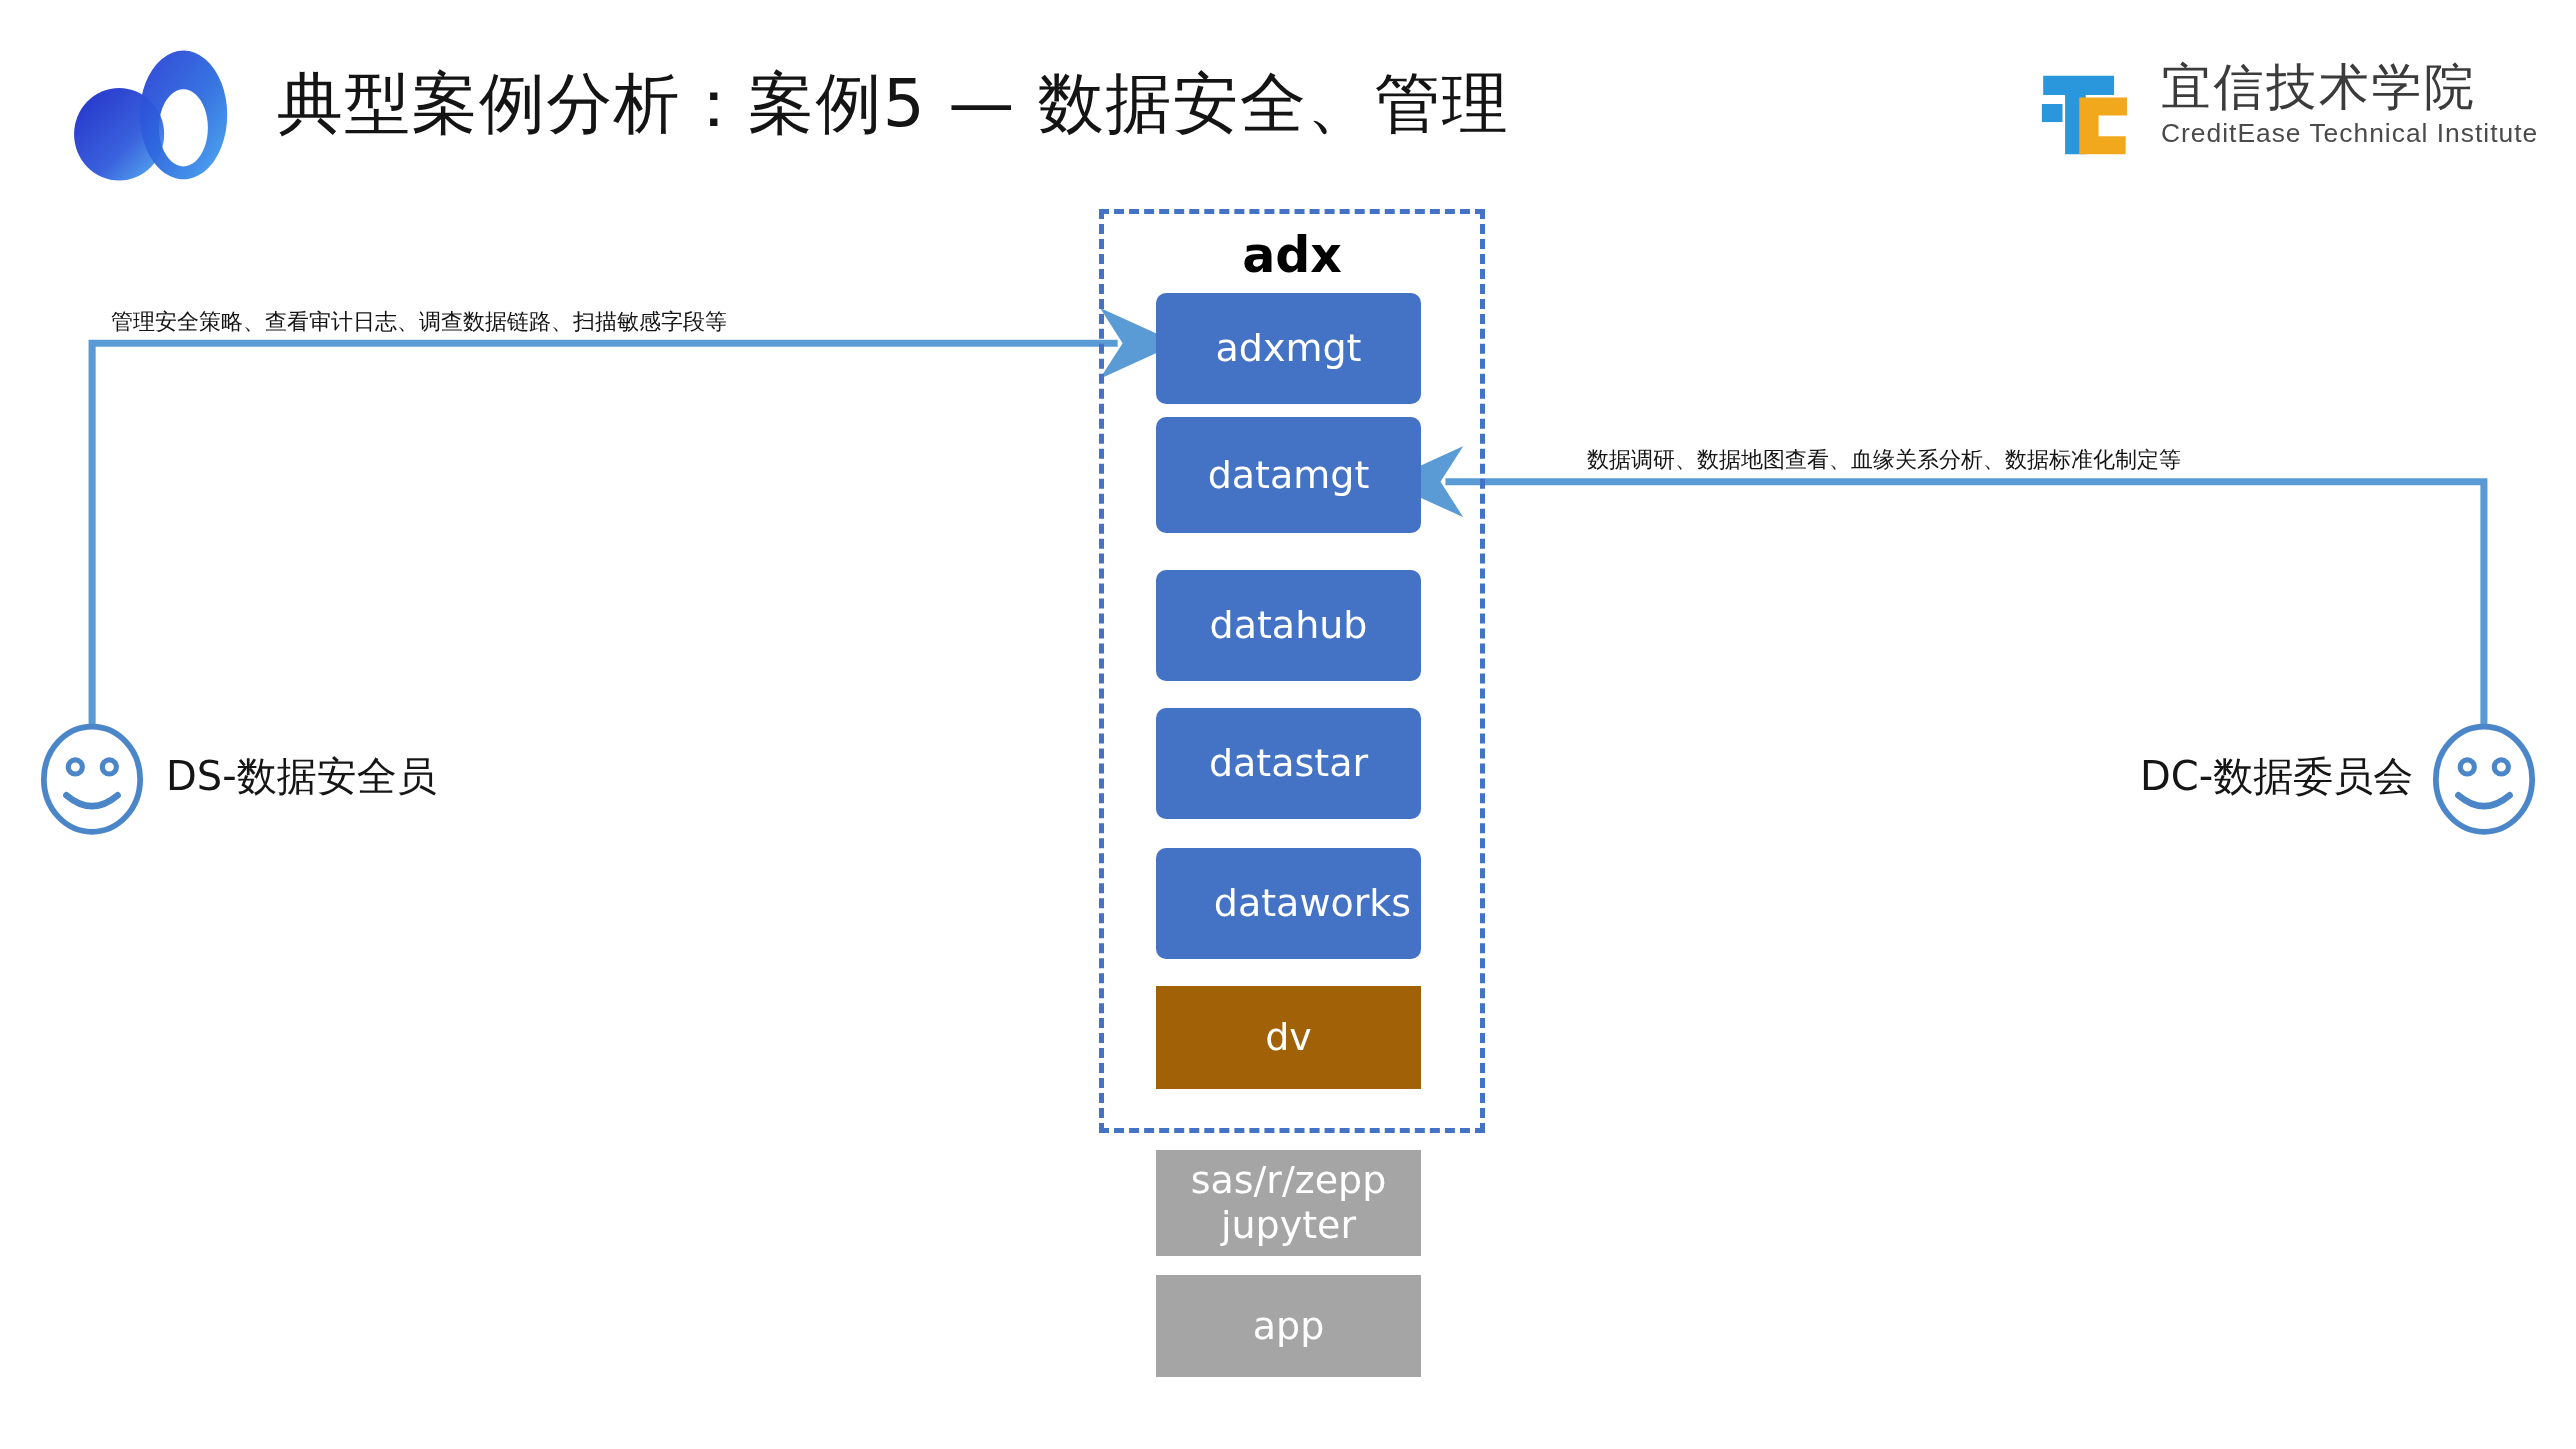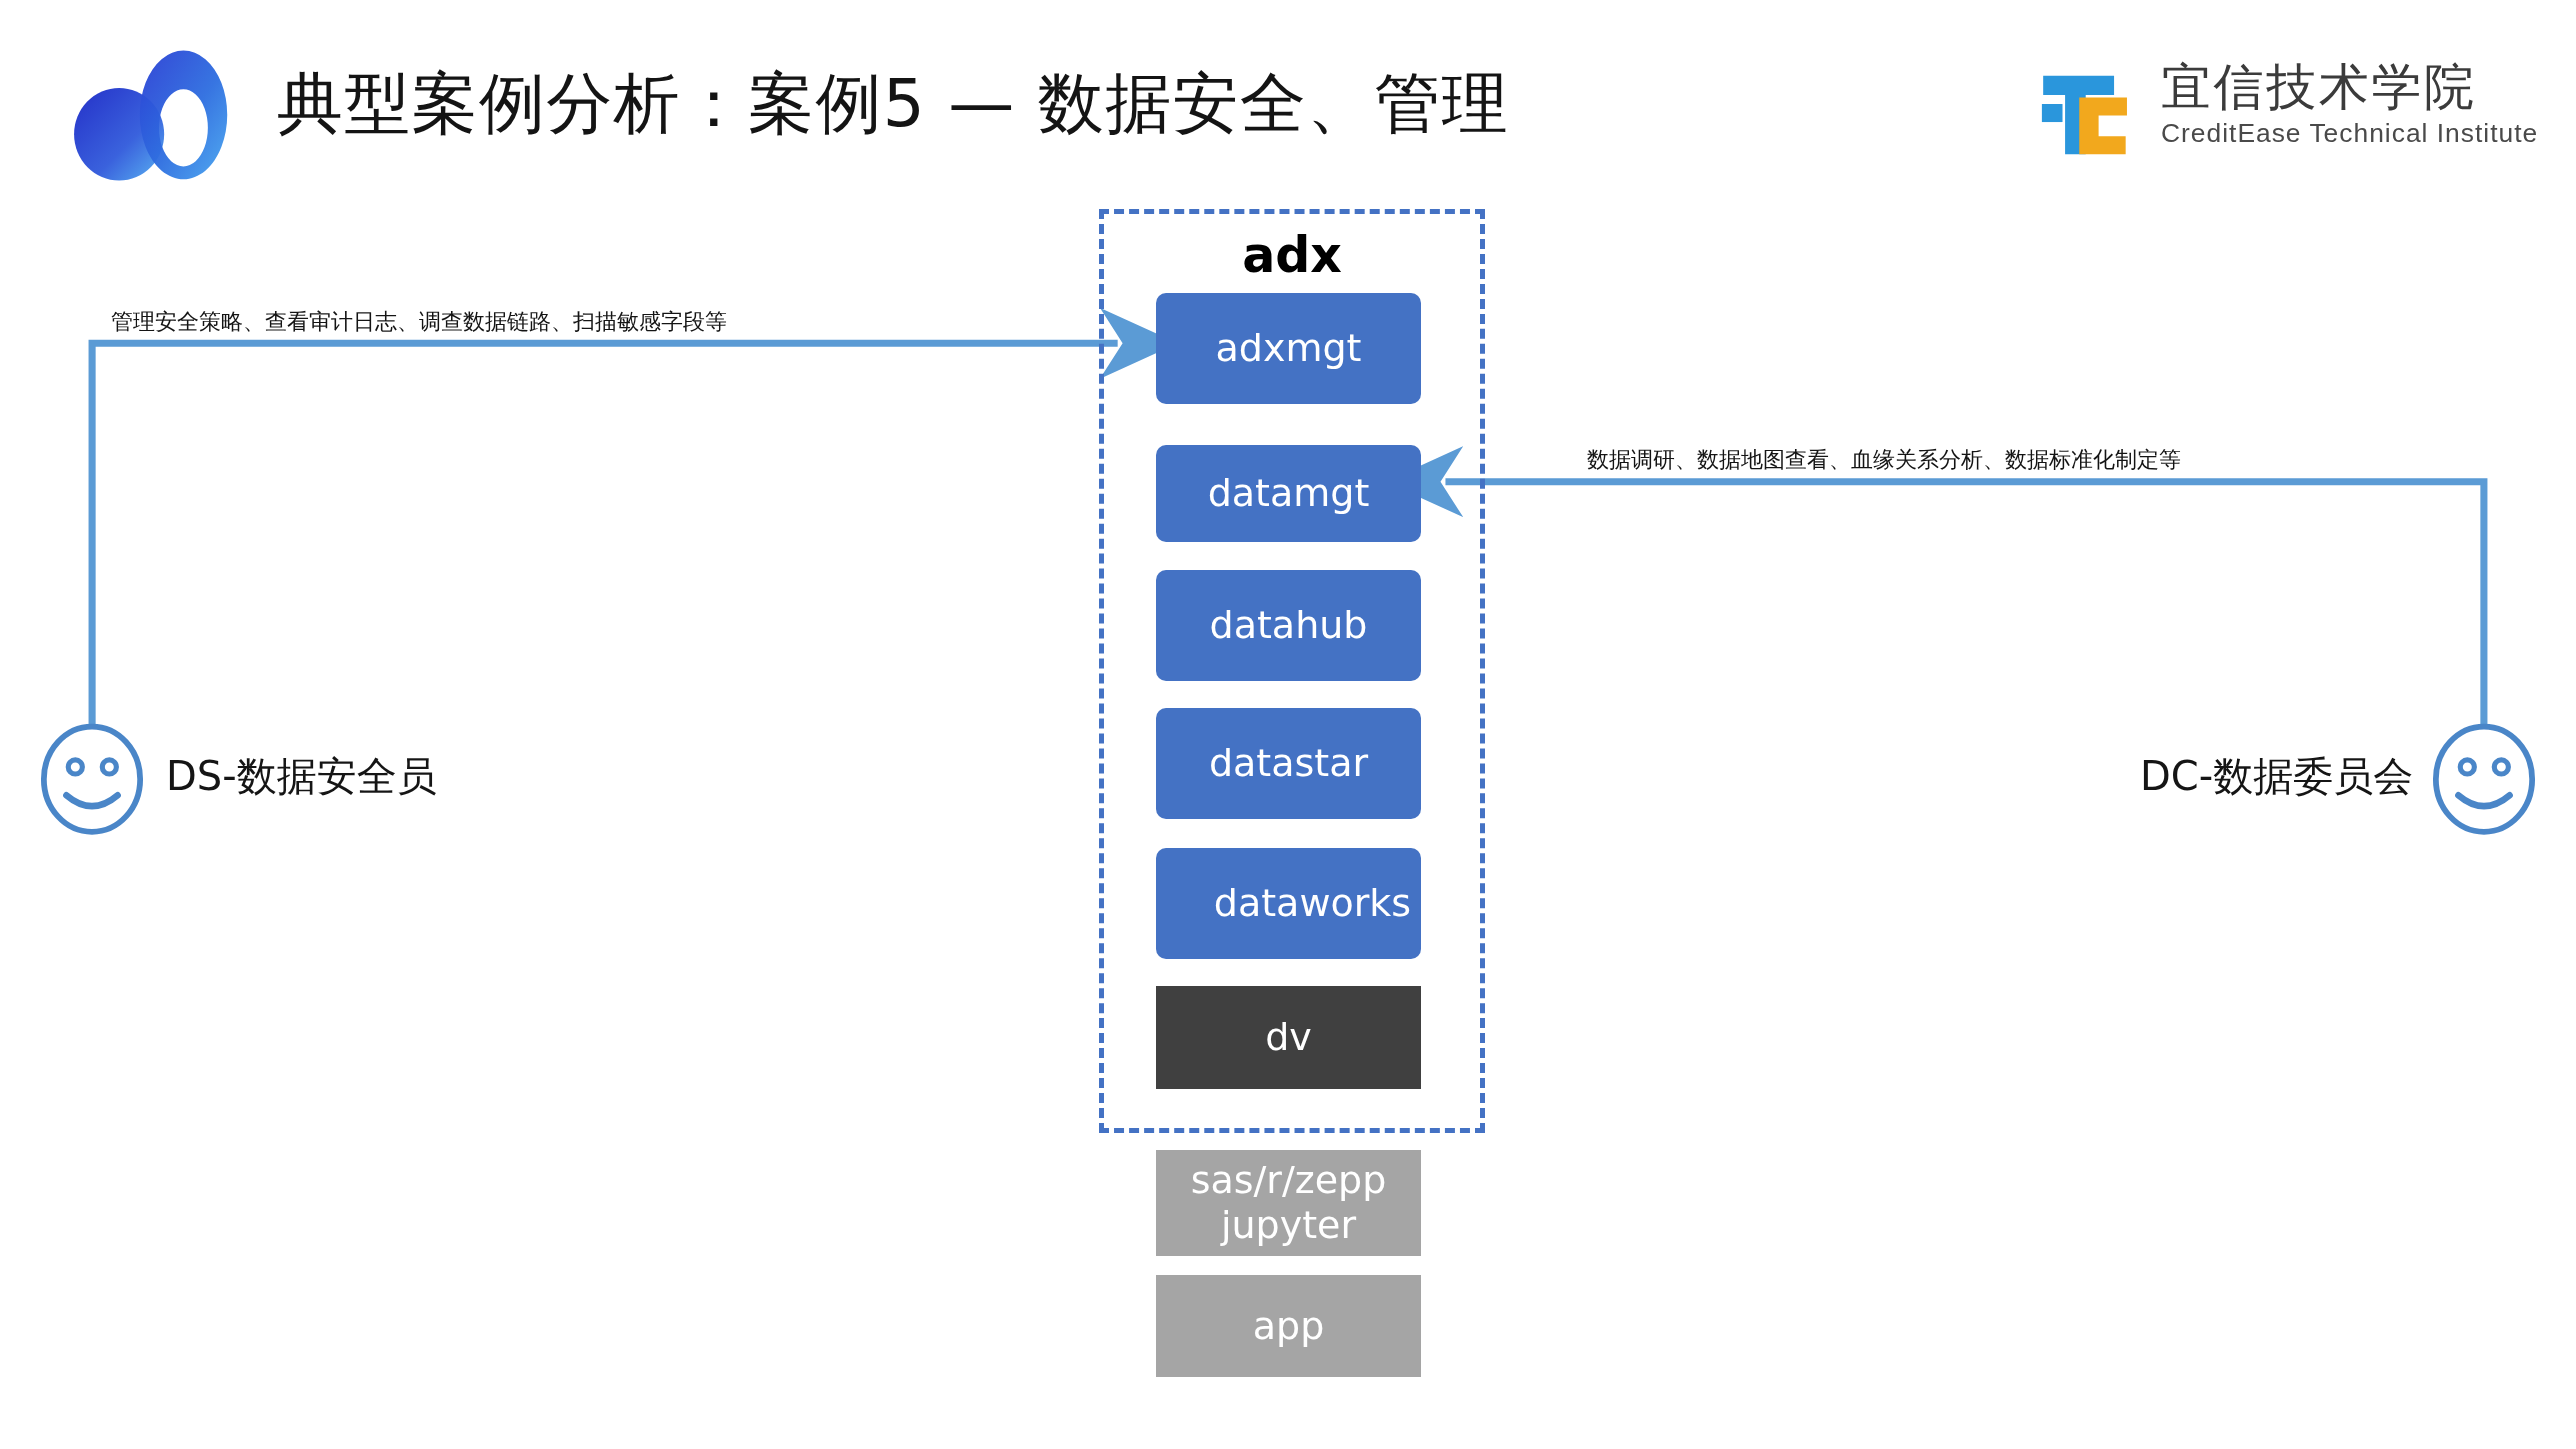--- a/index.html
+++ b/index.html
@@ -98,25 +98,25 @@
     align-items: center;
     justify-content: center;
     text-align: center;
     color: #ffffff;
     font-size: 38px;
     line-height: 1.18;
     font-family: "DejaVu Sans", "Liberation Sans", sans-serif;
     box-sizing: border-box;
   }
   .stack-box.blue   { background: #4472C4; border-radius: 10px; }
-  .stack-box.orange { background: #404040; border-radius: 0; }
+  .stack-box.orange { background: #a16207; border-radius: 0; }
   .stack-box.gray   { background: #A5A5A5; border-radius: 0; }
 
   #box-adxmgt    { top: 293px;  height: 111px; }
-  #box-datamgt   { top: 445px;  height: 97px; text-align: right; }
+  #box-datamgt   { top: 417px;  height: 116px; text-align: right; }
   #box-datahub   { top: 570px;  height: 111px; }
   #box-datastar  { top: 708px; height: 111px; }
   #box-dataworks { top: 848px; height: 111px; padding-left: 48px; }
   #box-dv        { top: 986px; height: 103px; }
   #box-sas       { top: 1150px; height: 106px; }
   #box-app       { top: 1275px; height: 102px; }
 
   
   .actor-face {
     position: absolute;

